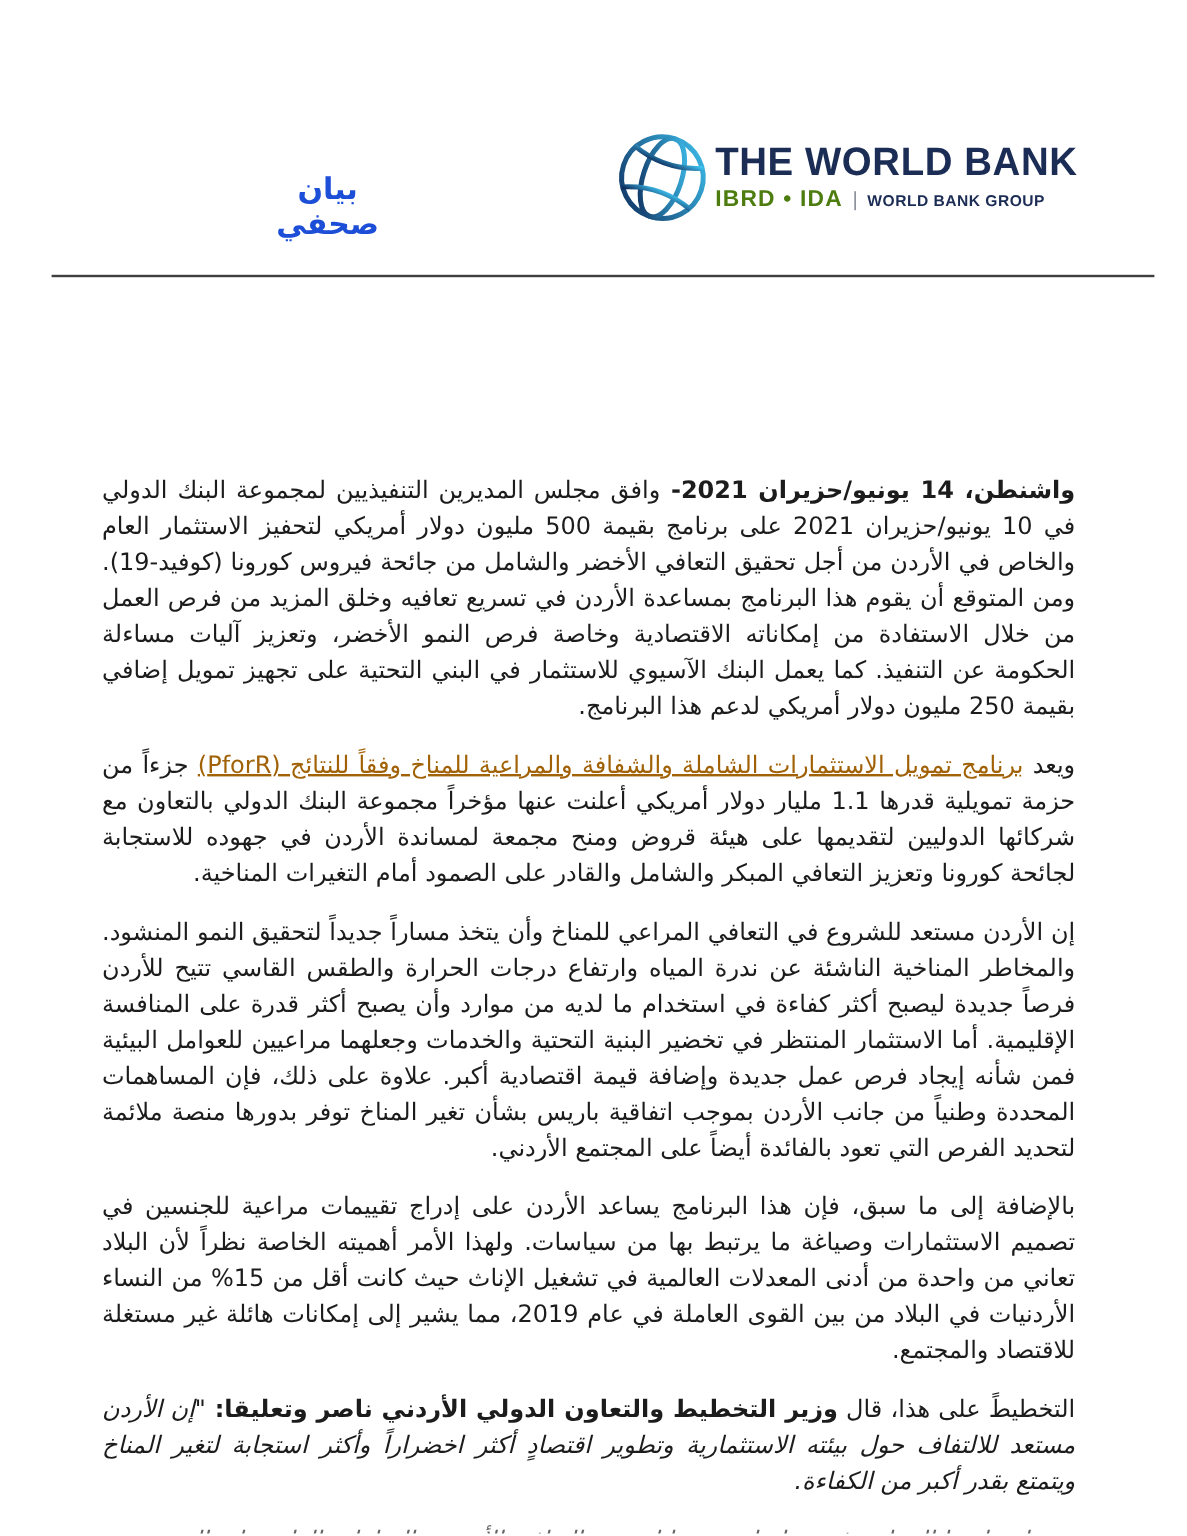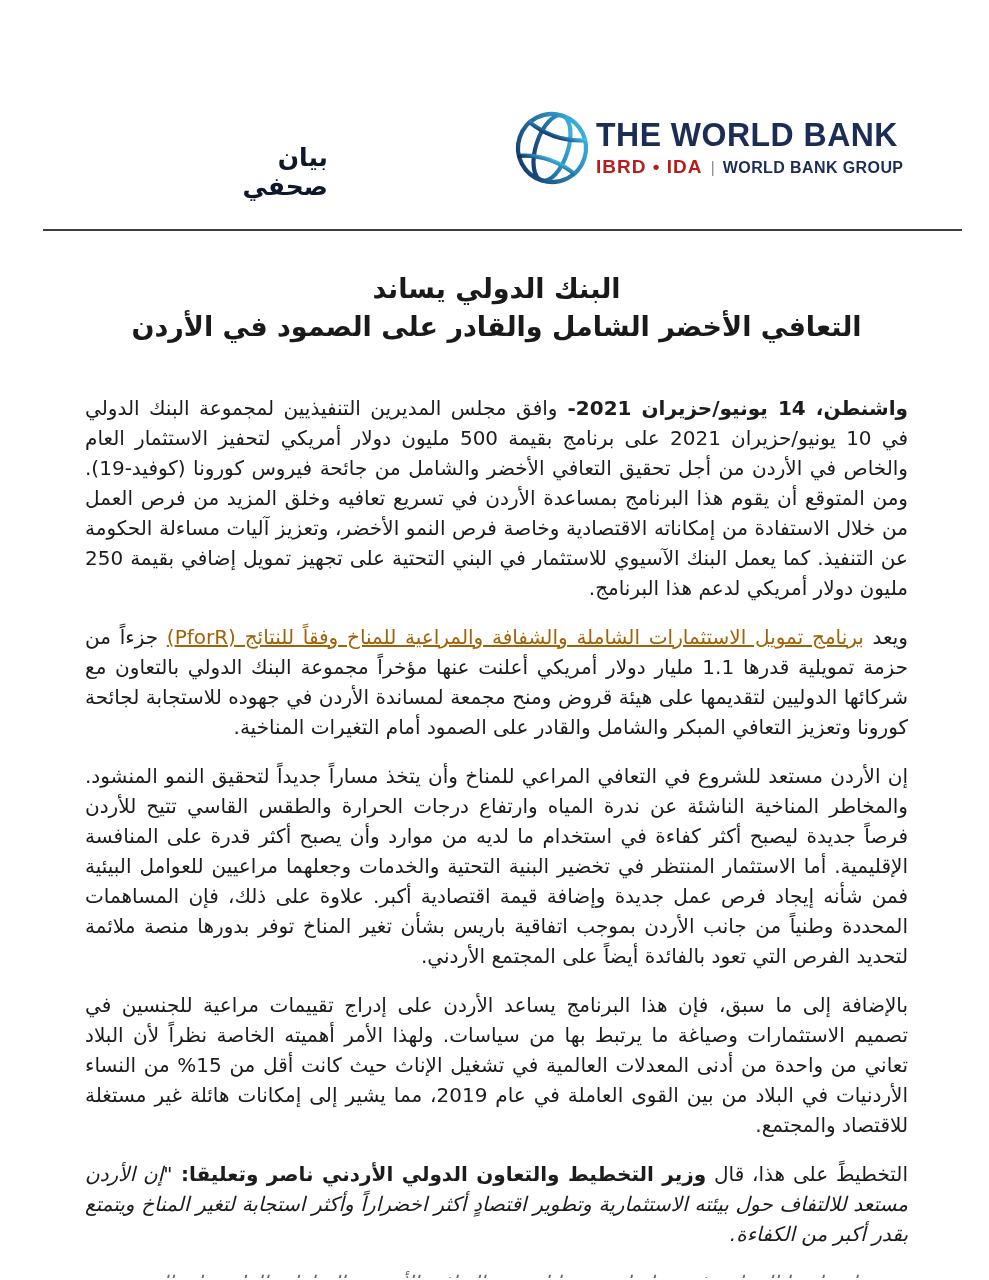--- a/index.html
+++ b/index.html
@@ -3,51 +3,51 @@
 <meta charset="utf-8">
 <style>
   html,body{margin:0;padding:0;background:#fff;}
   .page{
     position:relative;width:989px;height:1280px;background:#ffffff;
     overflow:hidden;font-family:"DejaVu Sans",sans-serif;
   }
   
   .press-label{
     position:absolute;left:218px;top:143px;width:110px;
-    font-size:25px;font-weight:bold;color:#0f172a;direction:rtl;
+    font-size:25px;font-weight:bold;color:#1d4ed8;direction:rtl;text-align:center;
   }
   .logo{
     position:absolute;left:512px;top:108px;display:flex;align-items:center;
   }
   .globe{width:80px;height:80px;flex:0 0 auto;}
   .logo-text{margin-left:4px;font-family:"Liberation Sans",sans-serif;}
   .logo-title{
     font-size:33px;font-weight:bold;color:#1b2c55;letter-spacing:0.5px;
     line-height:1;white-space:nowrap;transform:scaleX(0.97);transform-origin:left;
   }
   .logo-sub{display:flex;align-items:baseline;margin-top:5px;white-space:nowrap;}
-  .logo-ibrd{font-size:19px;font-weight:bold;color:#b91c1c;letter-spacing:1px;text-align:center;}
+  .logo-ibrd{font-size:19px;font-weight:bold;color:#4d7c0f;letter-spacing:1px;text-align:center;}
   .logo-sep{font-size:17px;color:#8b9099;padding:0 8px;font-weight:normal;}
-  .logo-group{font-size:16px;font-weight:bold;color:#1b2c55;letter-spacing:0.4px;}
+  .logo-group{font-size:13px;font-weight:bold;color:#1b2c55;letter-spacing:0.4px;}
   .header-rule{
     position:absolute;left:43px;top:229px;width:919px;height:2px;background:#3f3f3f;
   }
   
   .doc-title{
     position:absolute;left:85px;top:270px;width:823px;
     direction:rtl;text-align:center;color:#1a1a1a;
     font-size:27px;font-weight:bold;line-height:38px;
   }
   
   .article{
     position:absolute;left:85px;top:393px;width:823px;
     direction:rtl;text-align:justify;text-justify:inter-word;
     font-size:20px;line-height:30px;color:#1c1c1c;
   }
-  .article p{margin:0 0 19px 0;}
+  .article p{margin:0 12px 19px 0;}
   .run.normal{font-weight:normal;}
   .run.bold{font-weight:bold;}
   .run.italic{font-style:italic;}
   a.run.link{color:#a16207;text-decoration:underline;}
   .cutoff{
     height:10px;overflow:hidden;font-style:italic;color:#4a4a4a;opacity:.85;
     line-height:30px;margin-top:1px;
   }
 </style>
 </head>
@@ -81,24 +81,20 @@
       <span class="logo-sub">
         <span class="logo-ibrd">IBRD • IDA</span>
         <span class="logo-sep">|</span>
         <span class="logo-group">WORLD BANK GROUP</span>
       </span>
     </span>
   </div>
 
   <div class="header-rule"></div>
 
-  <div class="doc-title">
-    <div>البنك الدولي يساند</div>
-    <div>التعافي الأخضر الشامل والقادر على الصمود في الأردن</div>
-  </div>
 
   <div class="article">
 
     <p><span class="run bold">واشنطن، 14 يونيو/حزيران 2021- </span><span class="run normal">وافق مجلس المديرين التنفيذيين لمجموعة البنك الدولي في 10 يونيو/حزيران 2021 على برنامج بقيمة 500 مليون دولار أمريكي لتحفيز الاستثمار العام والخاص في الأردن من أجل تحقيق التعافي الأخضر والشامل من جائحة فيروس كورونا (كوفيد-19).  ومن المتوقع أن يقوم هذا البرنامج بمساعدة الأردن في تسريع تعافيه وخلق المزيد من فرص العمل من خلال الاستفادة من إمكاناته الاقتصادية وخاصة فرص النمو الأخضر، وتعزيز آليات مساءلة الحكومة عن التنفيذ. كما يعمل البنك الآسيوي للاستثمار في البني التحتية على تجهيز تمويل إضافي بقيمة 250 مليون دولار أمريكي لدعم هذا البرنامج.</span></p>
       <p><span class="run normal">ويعد </span><a href="#" class="run link">برنامج تمويل الاستثمارات الشاملة والشفافة والمراعية للمناخ وفقاً للنتائج (PforR)</a><span class="run normal"> جزءاً من حزمة تمويلية قدرها 1.1 مليار دولار أمريكي أعلنت عنها مؤخراً مجموعة البنك الدولي بالتعاون مع شركائها الدوليين لتقديمها على هيئة قروض ومنح مجمعة لمساندة الأردن في جهوده للاستجابة لجائحة كورونا وتعزيز التعافي المبكر والشامل والقادر على الصمود أمام التغيرات المناخية.</span></p>
       <p><span class="run normal">إن الأردن مستعد للشروع في التعافي المراعي للمناخ وأن يتخذ مساراً جديداً لتحقيق النمو المنشود. والمخاطر المناخية الناشئة عن ندرة المياه وارتفاع درجات الحرارة والطقس القاسي تتيح للأردن فرصاً جديدة ليصبح أكثر كفاءة في استخدام ما لديه من موارد وأن يصبح أكثر قدرة على المنافسة الإقليمية. أما الاستثمار المنتظر في تخضير البنية التحتية والخدمات وجعلهما مراعيين للعوامل البيئية فمن شأنه إيجاد فرص عمل جديدة وإضافة قيمة اقتصادية أكبر. علاوة على ذلك، فإن المساهمات المحددة وطنياً من جانب الأردن بموجب اتفاقية باريس بشأن تغير المناخ توفر بدورها منصة ملائمة لتحديد الفرص التي تعود بالفائدة أيضاً على المجتمع الأردني.</span></p>
       <p><span class="run normal">بالإضافة إلى ما سبق، فإن هذا البرنامج يساعد الأردن على إدراج تقييمات مراعية للجنسين في تصميم الاستثمارات وصياغة ما يرتبط بها من سياسات. ولهذا الأمر أهميته الخاصة نظراً لأن البلاد تعاني من واحدة من أدنى المعدلات العالمية في تشغيل الإناث حيث كانت أقل من 15% من النساء الأردنيات في البلاد من بين القوى العاملة في عام 2019، مما يشير إلى إمكانات هائلة غير مستغلة للاقتصاد والمجتمع.</span></p>
       <p><span class="run normal">التخطيطً على هذا، قال </span><span class="run bold">وزير التخطيط والتعاون الدولي الأردني ناصر وتعليقا</span><span class="run bold">: </span><span class="run italic">"إن الأردن مستعد للالتفاف حول بيئته الاستثمارية وتطوير اقتصادٍ أكثر اخضراراً وأكثر استجابة لتغير المناخ ويتمتع بقدر أكبر من الكفاءة.</span></p>
       <div class="cutoff">وسيساعدنا هذا البرنامج في مواصلة جهودنا لتحقيق التعافي الأخضر والشامل والقادر على الصمود</div>
   </div>

